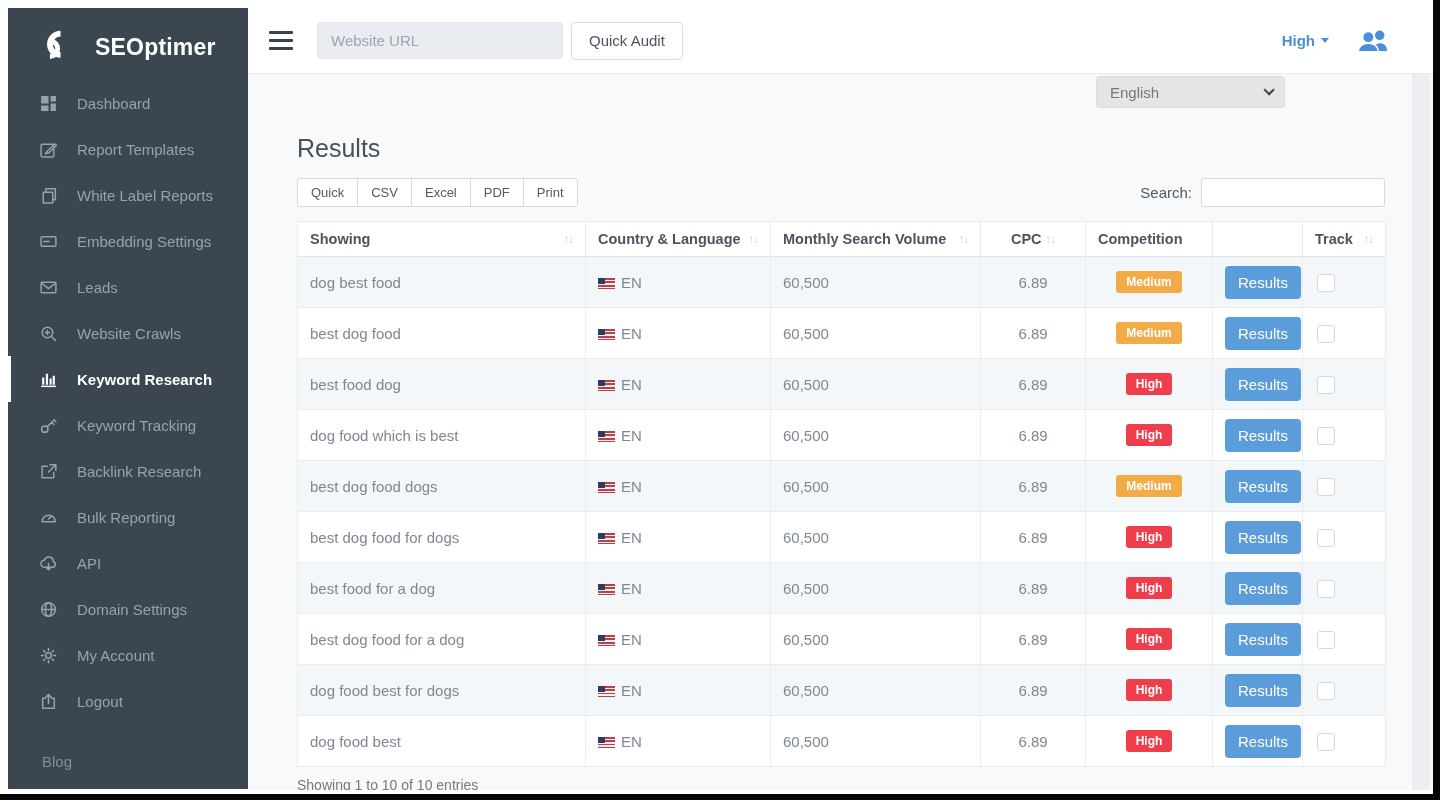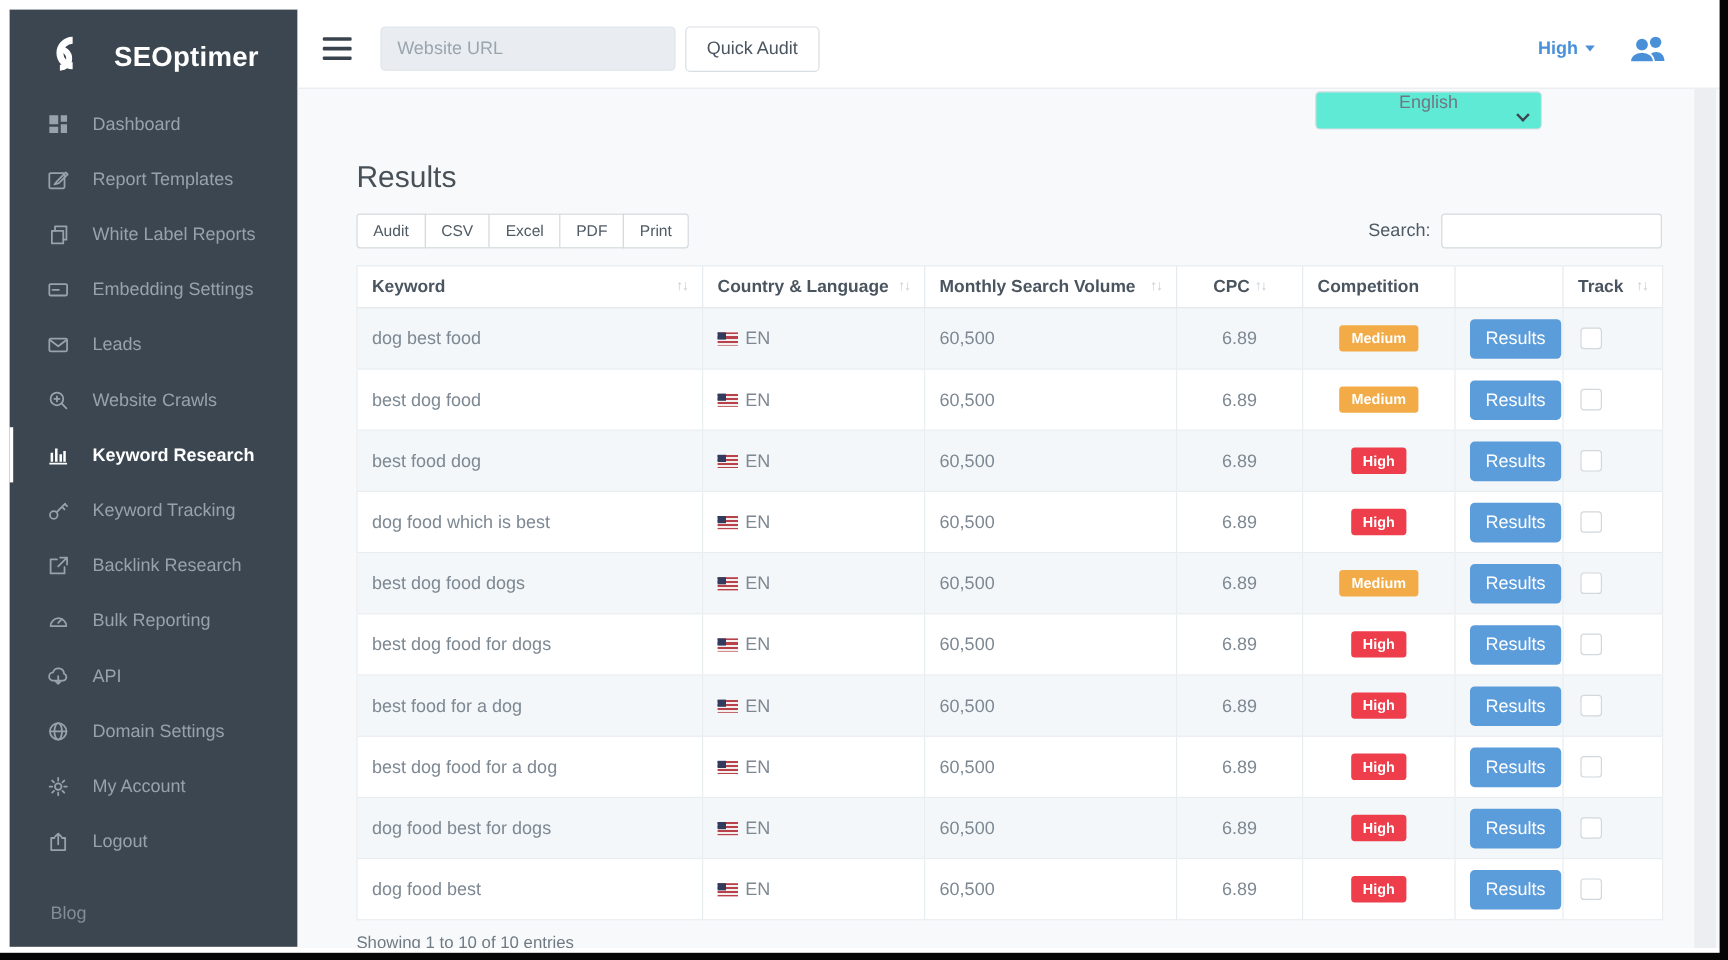--- a/index.html
+++ b/index.html
@@ -34,23 +34,23 @@
   .quick-audit { margin-left:8px; height:38px; padding:0 17px; background:#fff; border:1px solid #d9dee3;
                  border-radius:4px; font-size:15px; color:#4a5560; cursor:pointer; font-family:inherit; }
   .topbar-right { margin-left:auto; display:flex; align-items:center; }
   .help { color:#4a90d9; font-size:15px; font-weight:bold; cursor:pointer; display:flex; align-items:center; gap:6px; }
   .caret { width:0; height:0; border-left:4px solid transparent; border-right:4px solid transparent; border-top:5px solid #4a90d9; }
   .users-btn { margin-left:27px; margin-right:41px; cursor:pointer; display:flex; }
 
   
   .content { position:absolute; left:248px; top:74px; width:1185px; height:716px; background:#f8f9fa; overflow:hidden; }
   .scroll-track { position:absolute; top:0; bottom:0; right:3px; width:18px; background:#eceef1; }
-  .lang-select { position:absolute; left:848px; top:2px; width:189px; height:32px; background:#5eead4;
+  .lang-select { position:absolute; left:848px; top:2px; width:189px; height:32px; background:#e5e5e5;
                  border:1px solid #d9dee3; border-radius:4px; display:flex; align-items:center;
-                 padding:0 13px; font-size:15px; color:#6e7882; cursor:pointer;flex-direction:column; }
+                 padding:0 13px; font-size:15px; color:#6e7882; cursor:pointer; }
   .lang-chevron { margin-left:auto; width:8px; height:8px; border-right:2px solid #3c454e; border-bottom:2px solid #3c454e;
                   transform:rotate(45deg) translateY(-3px); }
   .page-title { position:absolute; left:49px; top:60px; font-size:25px; color:#485058; font-weight:500; }
   .toolbar { position:absolute; left:49px; top:104px; width:1088px; display:flex; align-items:center; }
   .export-group { display:flex; }
   .export-btn { height:29px; padding:0 13px; background:#fff; border:1px solid #d4dade; margin-left:-1px;
                 font-size:13px; color:#4e5a64; cursor:pointer; font-family:inherit; }
   .export-btn:first-child { border-radius:3px 0 0 3px; margin-left:0; }
   .export-btn:last-child { border-radius:0 3px 3px 0; }
   .search-wrap { margin-left:auto; display:flex; align-items:center; gap:9px; font-size:15px; color:#4e5a64; }
@@ -257,21 +257,21 @@
 
   <div class="lang-select">
     <span>English</span>
     <span class="lang-chevron"></span>
   </div>
 
   <h1 class="page-title">Results</h1>
 
   <div class="toolbar">
     <div class="export-group" id="export-group">
-        <button class="export-btn">Audit</button>
+        <button class="export-btn">Quick</button>
         <button class="export-btn">CSV</button>
         <button class="export-btn">Excel</button>
         <button class="export-btn">PDF</button>
         <button class="export-btn">Print</button>
       </div>
     <div class="search-wrap">
       <span>Search:</span>
       <input class="search-input" type="text" style="">
     </div>
   </div>
@@ -283,21 +283,21 @@
         <col style="width:210px">
       <col style="width:105px">
         <col style="width:127px">
         <col style="width:90px">
         <col style="width:83px">
     </colgroup>
     <thead>
         <tr id="table-head-row">
           <th>
             <div class="th-inner">
-              <span>Keyword</span>
+              <span>Showing</span>
               <span class="sort">↑↓</span>
             </div>
           </th>
           <th>
             <div class="th-inner">
               <span>Country &amp; Language</span>
               <span class="sort">↑↓</span>
             </div>
           </th>
           <th>

